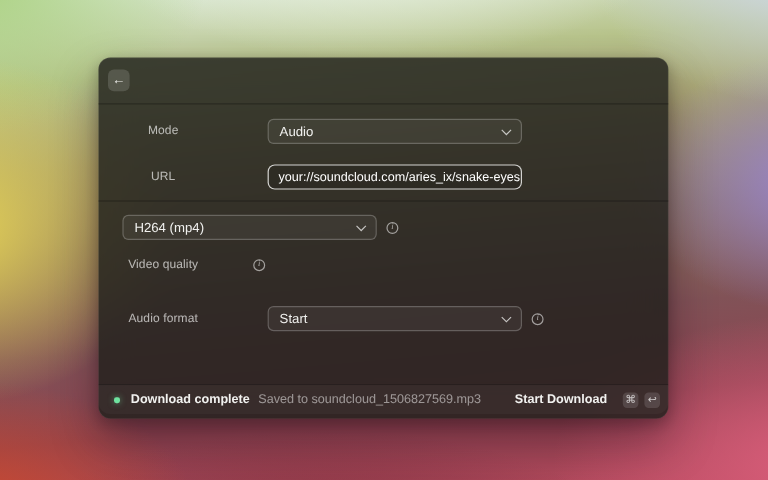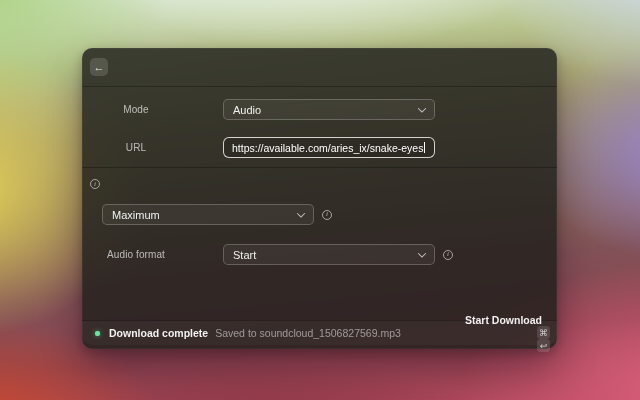--- a/index.html
+++ b/index.html
@@ -130,21 +130,21 @@
     box-sizing: border-box;
   }
   .dot {
     width: 5px; height: 5px; border-radius: 2px;
     margin: 0 9px 0 3px;
     box-shadow: 0 0 5px rgba(111,227,160,0.55);
   }
   .sb-title { font-size: 10.5px; font-weight: 700; color: #f1f1ef; }
   .sb-detail { margin-left: 7px; font-size: 10.5px; color: rgba(255,255,255,0.5); }
   .sb-spacer { flex: 1; }
-  .action { display: flex; align-items: flex-end; cursor: default; flex-direction: column; }
+  .action { display: flex; align-items: center; cursor: default; }
   .action-label { font-size: 10.5px; font-weight: 700; color: #f1f1ef; margin-right: 8px; }
   .key {
     width: 13px; height: 13px;
     border-radius: 3.5px;
     background: rgba(255,255,255,0.13);
     display: flex; align-items: center; justify-content: center;
     font-size: 9px; color: rgba(255,255,255,0.7);
     margin-left: 5px;
   }
   .key:first-of-type { margin-left: 0; }
@@ -172,47 +172,48 @@
             <span>Audio</span>
             <span class="chev"></span>
           </div>
         </div>
       </div>
 
       <div class="row">
         <div class="lbl">URL</div>
         <div class="ctl">
           <div class="url-input">
-            <span>https://available.com/aries_ix/snake-eyes</span>
+            <span>your://soundcloud.com/aries_ix/snake-eyes</span>
             <span class="caret"></span>
           </div>
         </div>
       </div>
 
       <div class="divider"></div>
 
       <div class="row" style="margin-top:0">
+        <div class="ctl">
+          <div class="select">
+            <span>H264 (mp4)</span>
+            <span class="chev"></span>
+          </div>
+        </div>
         <div class="info-icon">
           <span>i</span>
         </div>
       </div>
 
       <div class="row" style="margin-top:15px">
-        <div class="ctl">
-          <div class="select">
-            <span>Maximum</span>
-            <span class="chev"></span>
-          </div>
-        </div>
+        <div class="lbl">Video quality</div>
         <div class="info-icon">
           <span>i</span>
         </div>
       </div>
 
-      <div class="row" style="margin-top:19px">
+      <div class="row" style="margin-top:29px">
         <div class="lbl">Audio format</div>
         <div class="ctl">
           <div class="select">
             <span>Start</span>
             <span class="chev"></span>
           </div>
         </div>
         <div class="info-icon">
           <span>i</span>
         </div>

